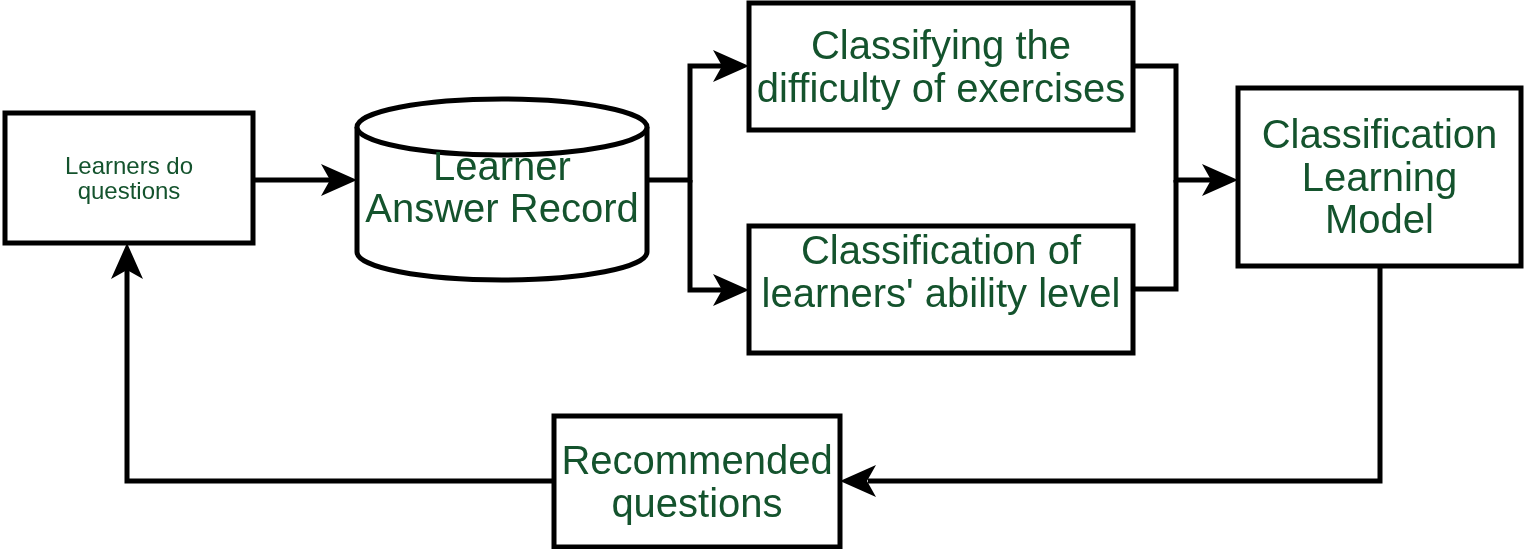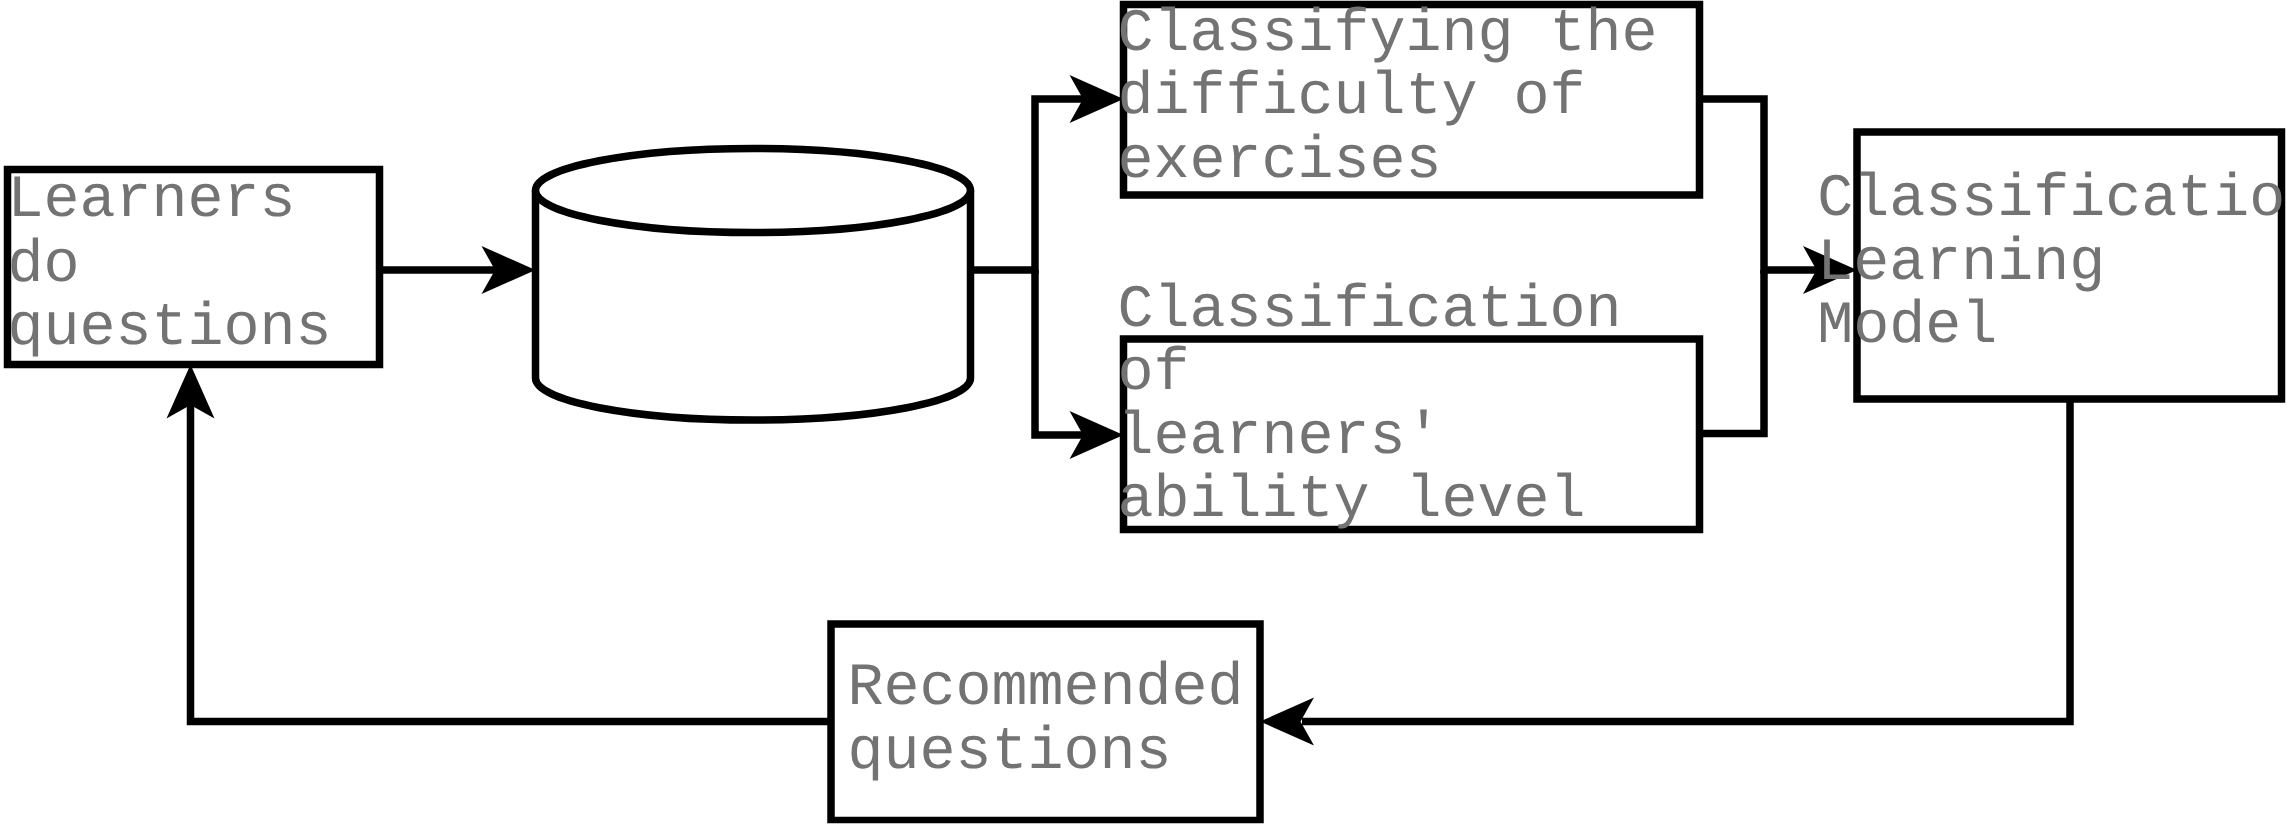--- a/index.html
+++ b/index.html
@@ -47,30 +47,30 @@
   }
   .arrowhead {
     fill: #000000;
     stroke: none;
   }
   .node-label {
     position: absolute;
     display: flex;
     align-items: center;
     justify-content: center;
-    text-align: left;
-    color: #737373;
-    font-family: Liberation Mono, monospace;
+    text-align: center;
+    color: #14532d;
+    font-family: Liberation Sans, sans-serif;
     line-height: 1.06;
     white-space: pre-line;
     pointer-events: none;
   }
   #label-learners-do-questions {
     left: 5px; top: 113px; width: 248px; height: 130px;
-    font-size: 40px;
+    font-size: 24px;
   }
   #label-learner-answer-record {
     left: 357px; top: 122px; width: 290px; height: 130px;
     font-size: 40px;
   }
   #label-classifying-difficulty {
     left: 745px; top: 3px; width: 392px; height: 127px;
     font-size: 40px;
   }
   #label-classification-ability {
@@ -139,20 +139,22 @@
     <rect class="node-shape" x="749" y="226" width="384" height="127"></rect>
 
     <rect class="node-shape" x="1238" y="88" width="283" height="178"></rect>
 
     <rect class="node-shape" x="554" y="416" width="286" height="131"></rect>
   </svg>
 
   <div class="node-label" id="label-learners-do-questions">Learners do
 questions</div>
 
+  <div class="node-label" id="label-learner-answer-record">Learner
+Answer Record</div>
 
   <div class="node-label" id="label-classifying-difficulty">Classifying the
 difficulty of exercises</div>
 
   <div class="node-label" id="label-classification-ability">Classification of
 learners' ability level</div>
 
   <div class="node-label" id="label-reinforcement-learning-model">Classification
 Learning
 Model</div>

